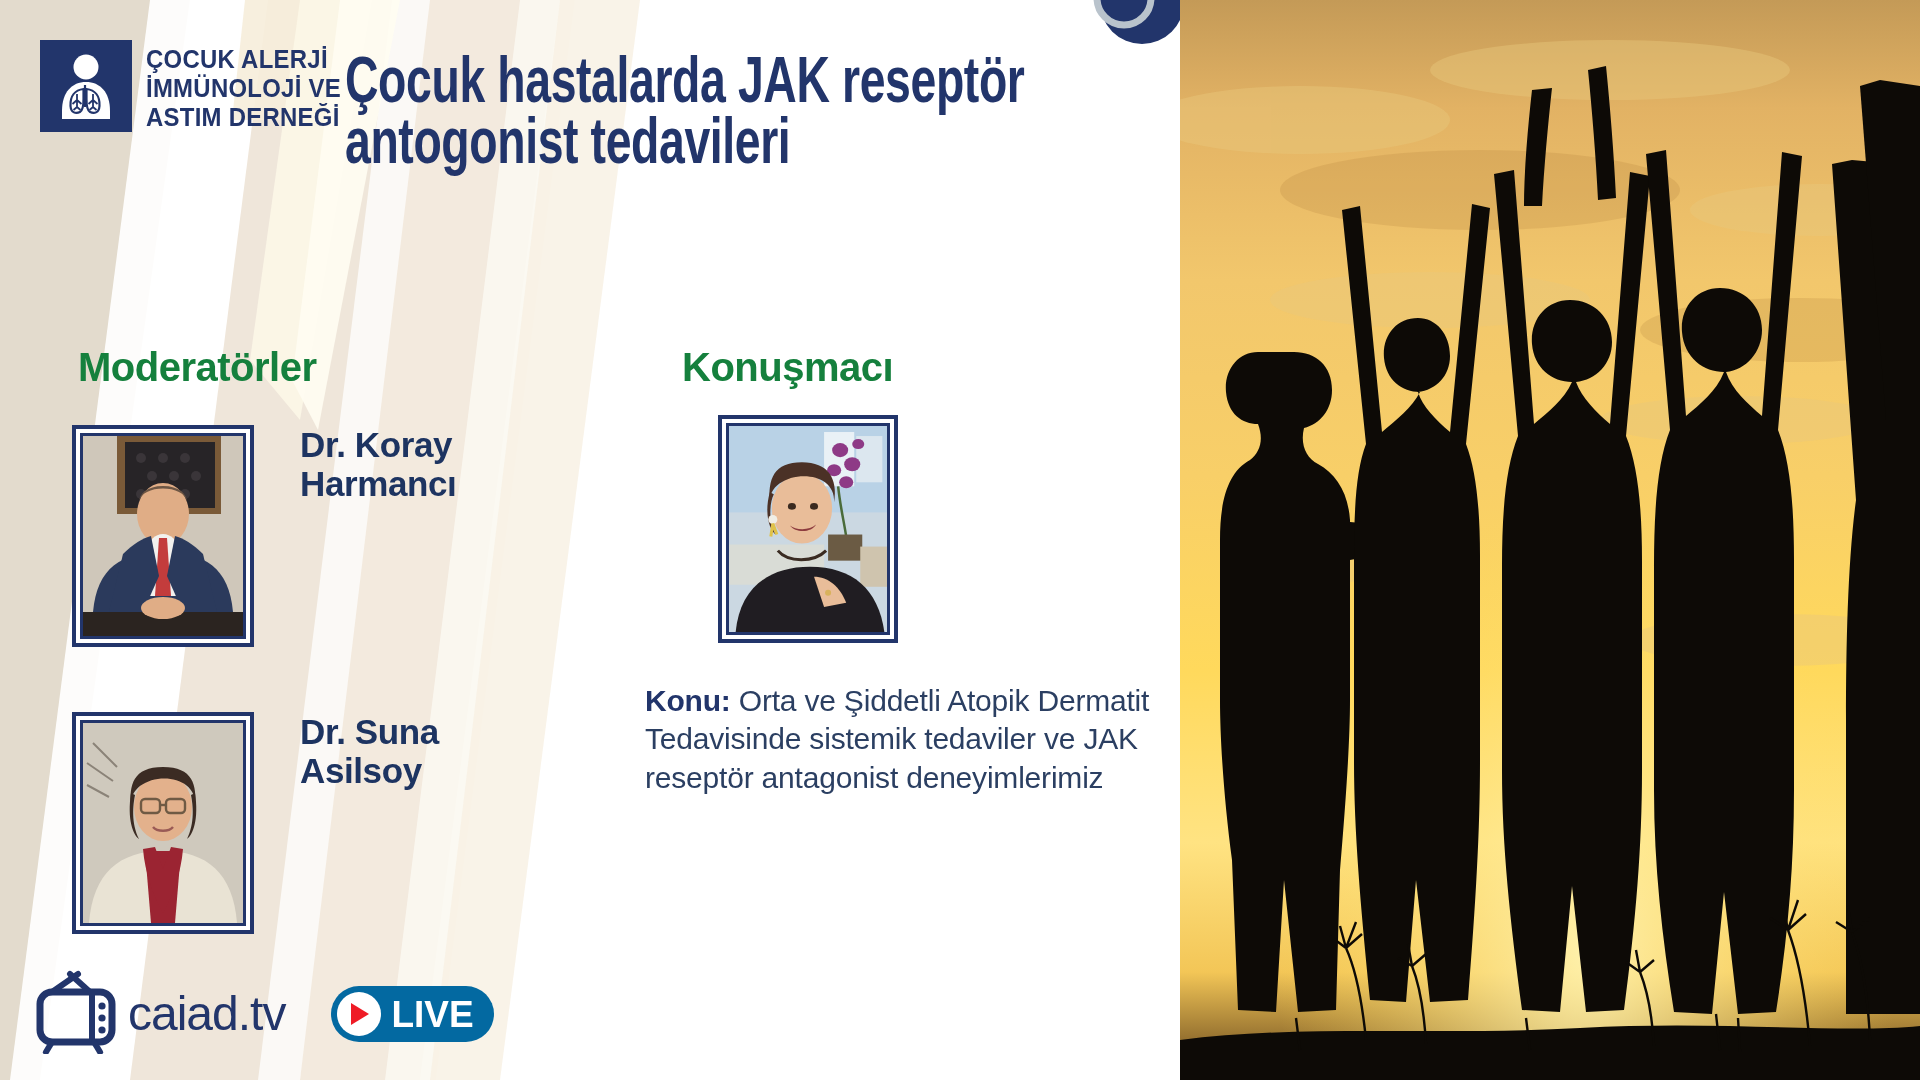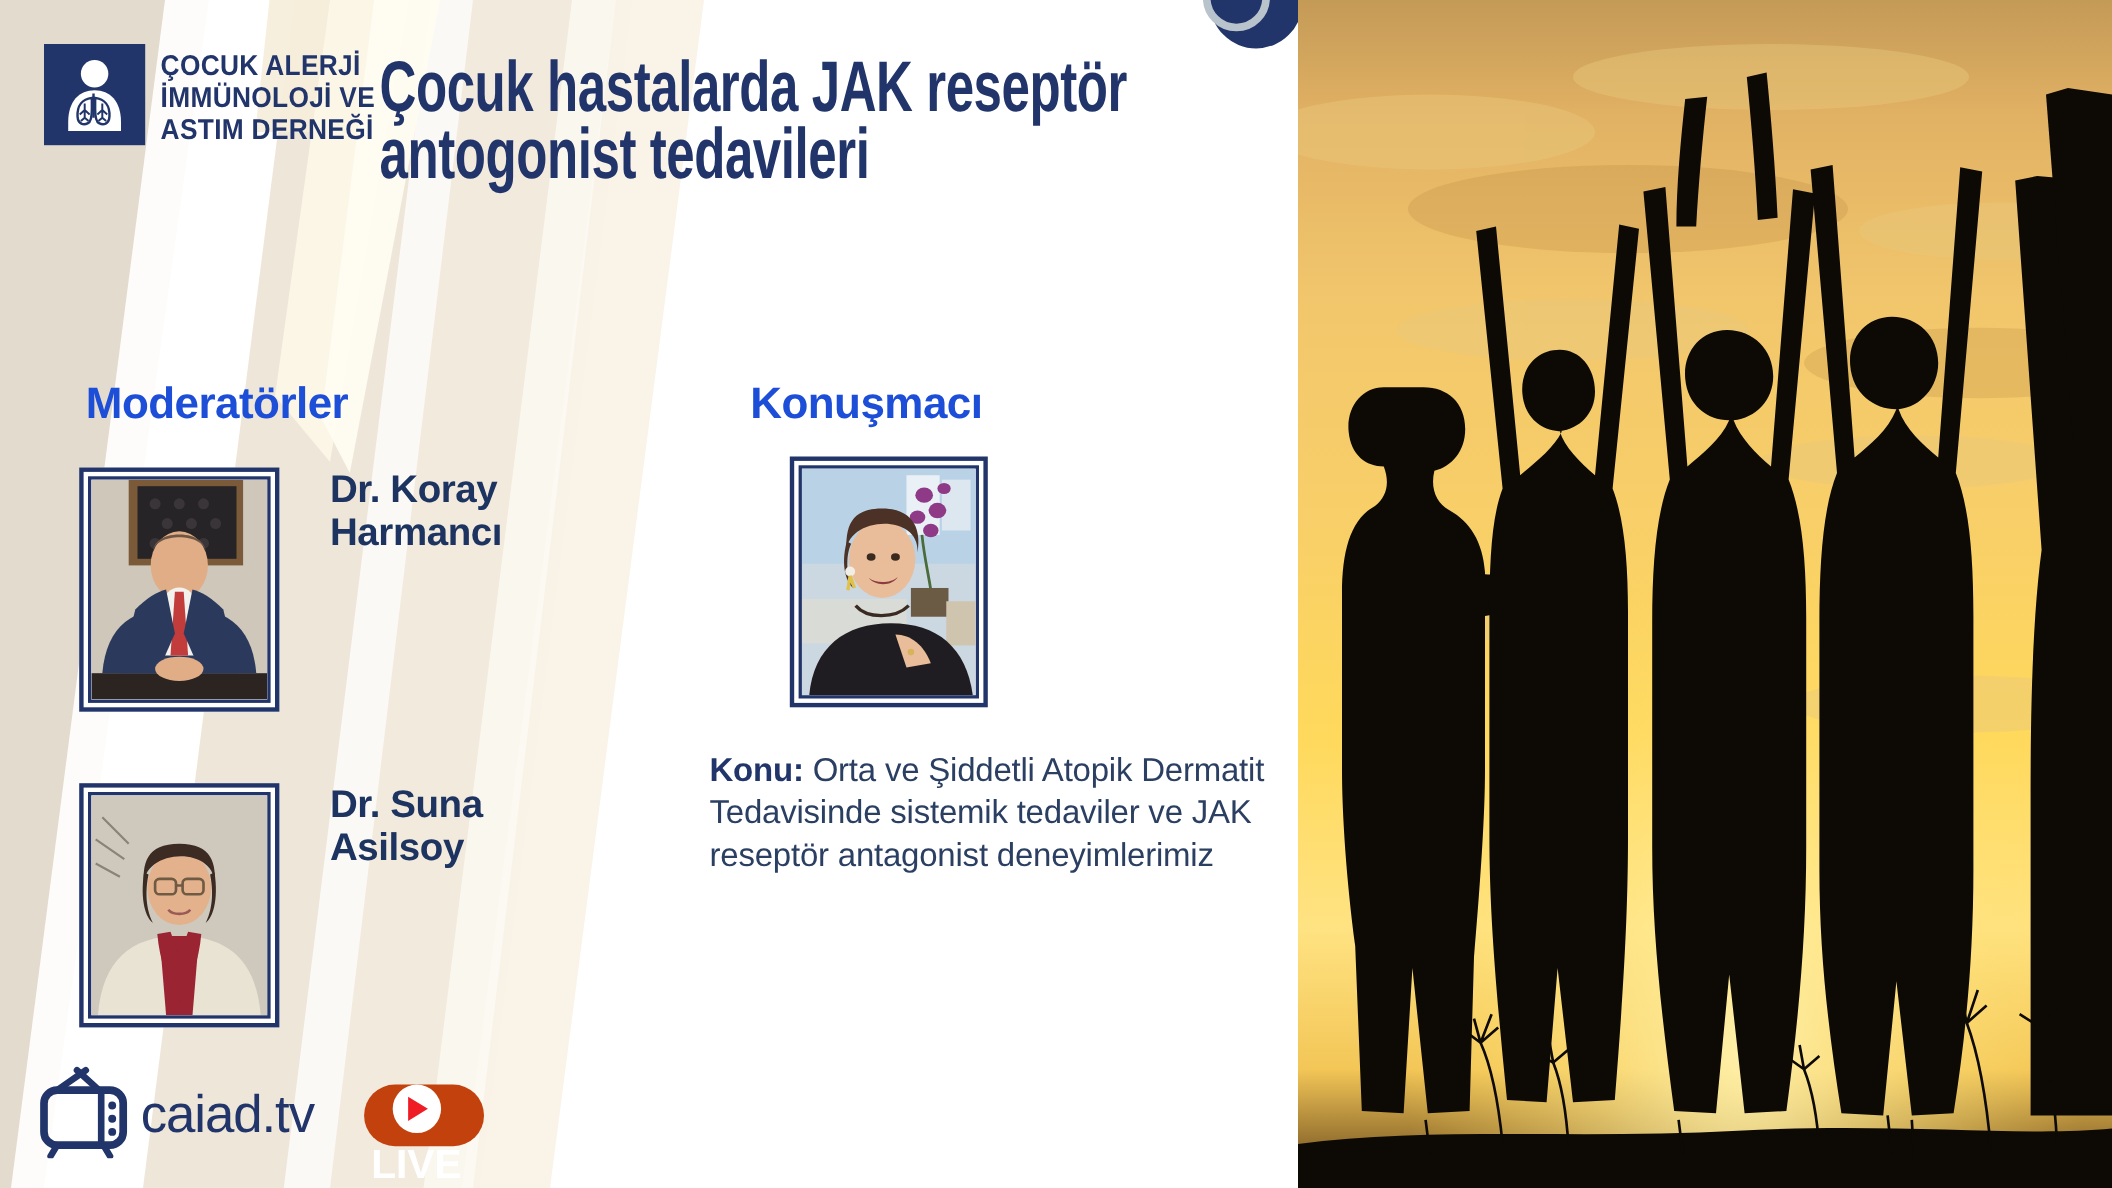--- a/index.html
+++ b/index.html
@@ -66,21 +66,21 @@
 
   
   .deco-circle {
     position:absolute; left:1090px; top:-38px; z-index:4;
     width:96px; height:96px;
   }
 
   
   .sec-head {
     position:absolute; z-index:5;
-    color:#1d4ed8; font-weight:700; font-size:40px;
+    color:#15803d; font-weight:700; font-size:40px;
     letter-spacing:-0.5px;
   }
   #moderators-heading { left:78px; top:345px; }
   #speaker-heading    { left:682px; top:345px; }
 
   
   .person { position:absolute; z-index:5; display:flex; align-items:flex-start; }
   .frame {
     border:4px solid #22356b;
     padding:4px;
@@ -118,24 +118,24 @@
   .topic b { font-weight:700; color:#22356b; }
 
   
   .brand { position:absolute; left:34px; bottom:22px; display:flex; align-items:center; gap:6px; z-index:8; }
   .brand-text {
     color:#22356b; font-weight:400; font-size:48px; letter-spacing:-1px;
     line-height:1; margin-left:-8px;text-align:center;
   }
   .live-badge {
     margin-left:40px;
-    background:#c2410c;
+    background:#0369a1;
     border-radius:40px;
     height:56px; padding:0 20px 0 6px;
-    display:flex; align-items:center; gap:10px;flex-direction:column;
+    display:flex; align-items:center; gap:10px;
   }
   .live-play {
     width:44px; height:44px; border-radius:50%; background:#ffffff;
     display:flex; align-items:center; justify-content:center; flex:0 0 44px;
   }
   .live-text {
     color:#ffffff; font-weight:700; font-size:37px; letter-spacing:0px; line-height:1;
   }
 </style>
 </head>

